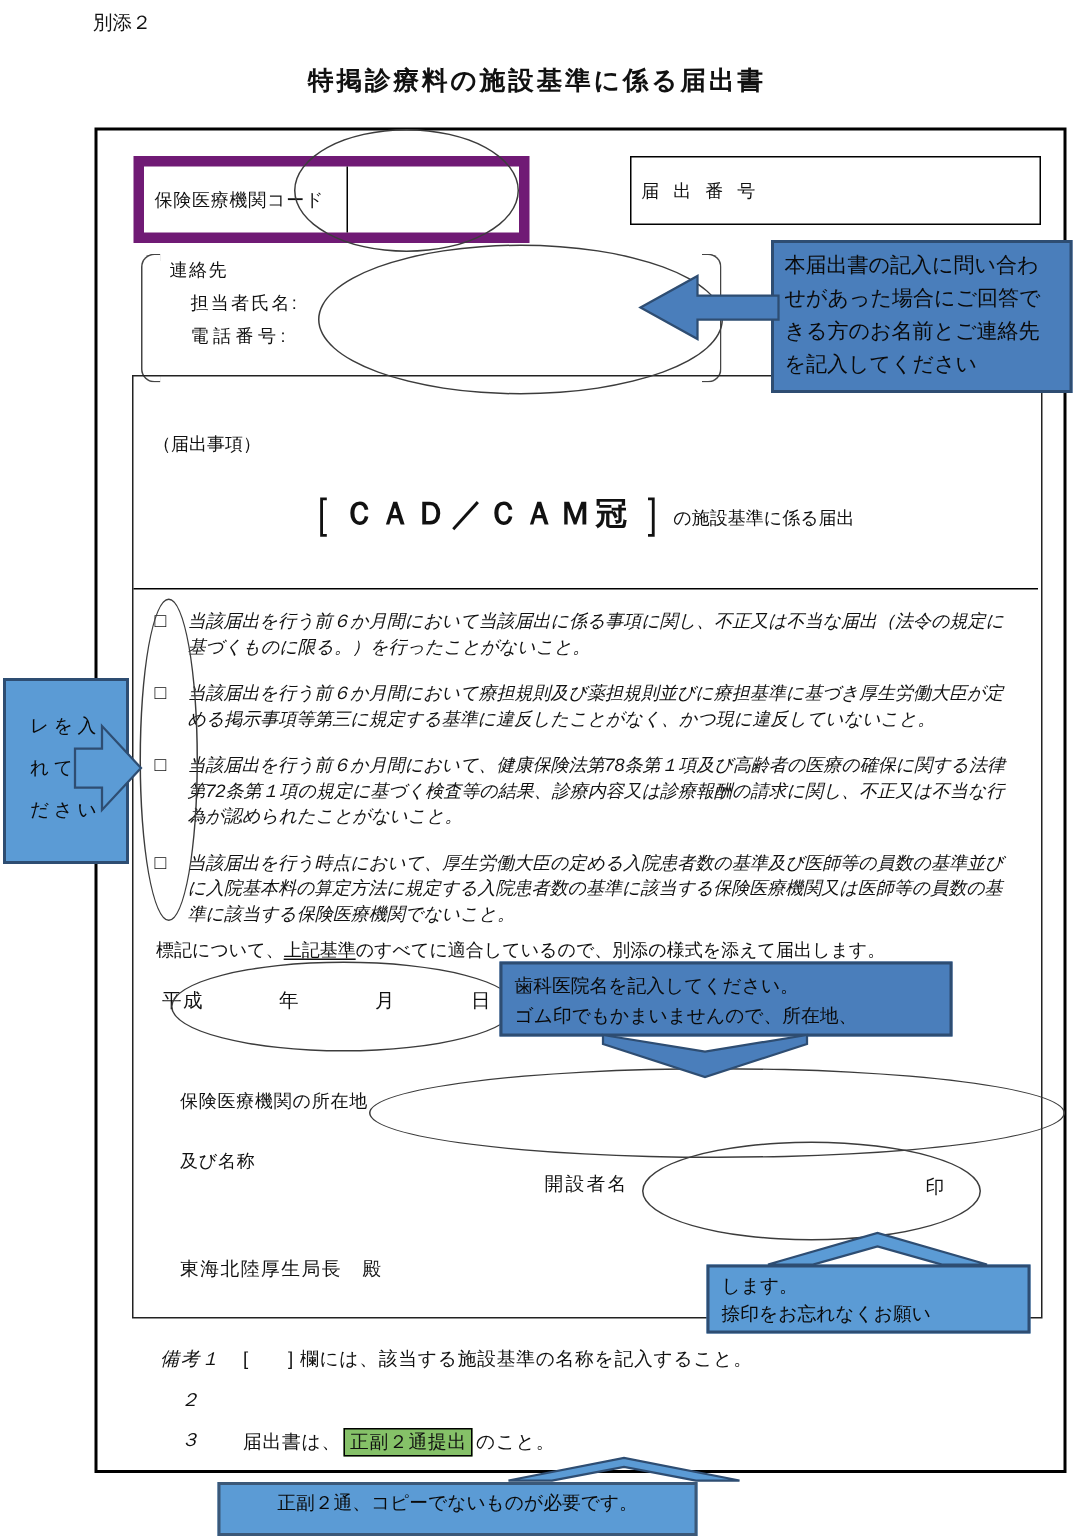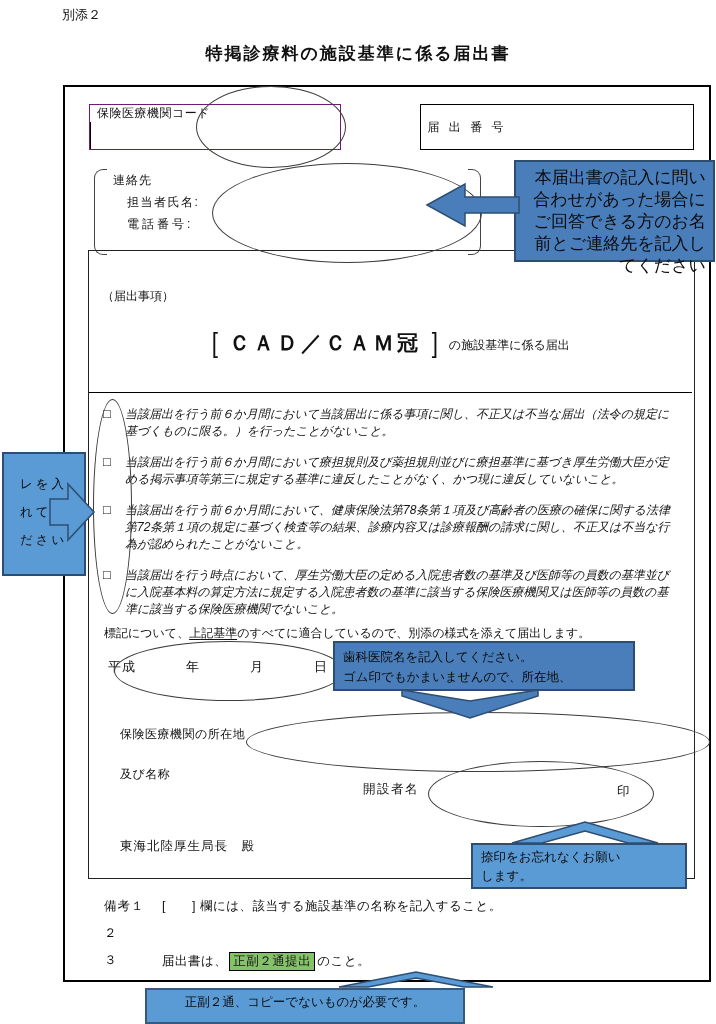--- a/index.html
+++ b/index.html
@@ -5,21 +5,21 @@
   html,body{margin:0;padding:0;background:#fff;}
   #page{position:relative;width:716px;height:1024px;background:#fff;overflow:hidden;
         font-family:"Liberation Sans","DejaVu Sans",sans-serif;color:#111;}
   .abs{position:absolute;}
   
   .tag{left:62px;top:6px;font-size:13px;}
   .title{left:0;top:42px;width:716px;text-align:center;font-size:17px;font-weight:bold;letter-spacing:2px;}
   
   .outer{left:63px;top:85px;width:644px;height:893px;border:2px solid #000;}
   
-  .codebox{left:89px;top:104px;width:250px;height:44px;border:1px solid #701a75;display:flex;flex-direction:column;}
+  .codebox{left:89px;top:104px;width:250px;height:44px;border:7px solid #701a75;display:flex;}
   .codebox .lbl{width:128px;display:flex;align-items:center;padding-left:7px;font-size:12px;letter-spacing:0.5px;}
   .codebox .blank{flex:1;border-left:1px solid #000;}
   .notifbox{left:420px;top:104px;width:272px;height:44px;border:1px solid #000;display:flex;}
   .notifbox .lbl{width:92px;display:flex;align-items:center;justify-content:center;font-size:12px;letter-spacing:3px;}
   .notifbox .val{flex:1;border-left:1px solid #000;position:relative;font-size:12px;}
   .notif-pre{position:absolute;left:4px;top:2px;font-size:9.5px;}
   .notif-dai{position:absolute;left:34px;bottom:4px;}
   .notif-go{position:absolute;right:8px;bottom:4px;}
   
   .brk{width:12px;height:84px;}
@@ -32,21 +32,21 @@
   .oval{border:1.3px solid #3c3c3c;border-radius:50%;z-index:4;}
   .ov-code{left:196px;top:86px;width:148px;height:80px;}
   .ov-contact{left:212px;top:163px;width:268px;height:98px;}
   .ov-checks{left:93px;top:399px;width:37px;height:213px;}
   .ov-date{left:114px;top:641px;width:228px;height:58px;}
   .ov-addr{left:246px;top:712px;width:462px;height:58px;}
   .ov-founder{left:428px;top:761px;width:224px;height:64px;}
   
   .callout{z-index:6;background:var(--blue-dark);border:2px solid var(--blue-border);
            font-family:"Liberation Serif","DejaVu Serif",serif;color:#0a0a0a;}
-  .co-contact{left:514px;top:160px;width:183px;height:88px;padding:5px 7px;font-size:17px;line-height:22px;text-align:right;}
+  .co-contact{left:514px;top:160px;width:183px;height:88px;padding:5px 7px;font-size:14px;line-height:22px;}
   .co-check{left:2px;top:452px;width:48px;height:88px;padding:16px;font-size:12.5px;line-height:28px;letter-spacing:3px;background:var(--blue-light);}
   .co-gom{left:333px;top:641px;width:282px;height:38px;padding:4px 8px;font-size:12.5px;line-height:20px;background:var(--blue-dark);}
   .co-seal{left:471px;top:843px;width:196px;height:36px;padding:3px 8px;font-size:12.5px;line-height:19px;background:var(--blue-light);}
   .co-copies{left:145px;top:988px;width:300px;height:24px;padding:4px 8px;font-size:12.5px;text-align:center;background:var(--blue-light);border-color:#3b5878;}
   .arr{z-index:7;overflow:visible;}
   .arr polygon{stroke:var(--blue-border);stroke-width:1.5;fill:var(--blue-dark);}
   .arr .lt{fill:var(--blue-light);}
   
   .inner{left:88px;top:250px;width:605px;height:627px;border:1.5px solid #222;}
   .sec-label{left:102px;top:288px;font-size:12px;}
@@ -62,21 +62,21 @@
   .decl{left:104px;top:625px;width:580px;font-size:12px;}
   .u{text-decoration:underline;text-underline-offset:2px;}
   .daterow{left:108px;top:658px;display:flex;gap:50px;font-size:13px;letter-spacing:1px;}
   .addr1{left:120px;top:726px;font-size:12px;letter-spacing:0.5px;}
   .addr2{left:120px;top:750px;font-size:12px;letter-spacing:0.5px;margin-top:16px;}
   .founder{left:363px;top:781px;font-size:12.5px;letter-spacing:1.5px;}
   .seal{left:617px;top:783px;font-size:12.5px;z-index:5;}
   .recipient{left:120px;top:838px;font-size:12.5px;letter-spacing:1px;}
   
   .note{left:104px;width:560px;display:flex;font-size:12.5px;}
-  .note .nl{width:46px;flex:none;text-align:left;letter-spacing:1px;}
+  .note .nl{width:46px;flex:none;text-align:center;letter-spacing:1px;font-style:italic;}
   .note .nt{padding-left:12px;letter-spacing:0.5px;}
   .n1{top:898px;} .n2{top:925px;} .n3{top:952px;}
   .hl{display:inline-block;background:var(--green);border:1.5px solid #000;padding:0 3px;margin:0 2px;}
   .blankcell{cursor:text;}
 </style>
 </head>
 <body>
 
 <div id="page">
 
@@ -125,22 +125,22 @@
     <div>ゴム印でもかまいませんので、所在地、</div>
   </div>
   <svg class="abs arr" style="left:400px;top:688px;" width="140" height="32" viewBox="0 0 140 32">
     <polygon points="2,2 70,13 138,2 138,8 70,30 2,8"></polygon>
   </svg>
 
   <svg class="abs arr" style="left:510px;top:820px;" width="150" height="25" viewBox="0 0 150 25">
     <polygon class="lt" points="2,23 75,2 148,23 118,23 75,11 32,23"></polygon>
   </svg>
   <div class="abs callout co-seal">
+    <div>します。</div>
     <div>捺印をお忘れなくお願い</div>
-    <div>します。</div>
   </div>
 
   <svg class="abs arr" style="left:335px;top:970px;" width="162" height="19" viewBox="0 0 162 19">
     <polygon class="lt" points="4,17 81,2 158,17 129,17 81,8 33,17"></polygon>
   </svg>
   <div class="abs callout co-copies">正副２通、コピーでないものが必要です。</div>
 
   <div class="abs inner"></div>
   <div class="abs sec-label">（届出事項）</div>
 

